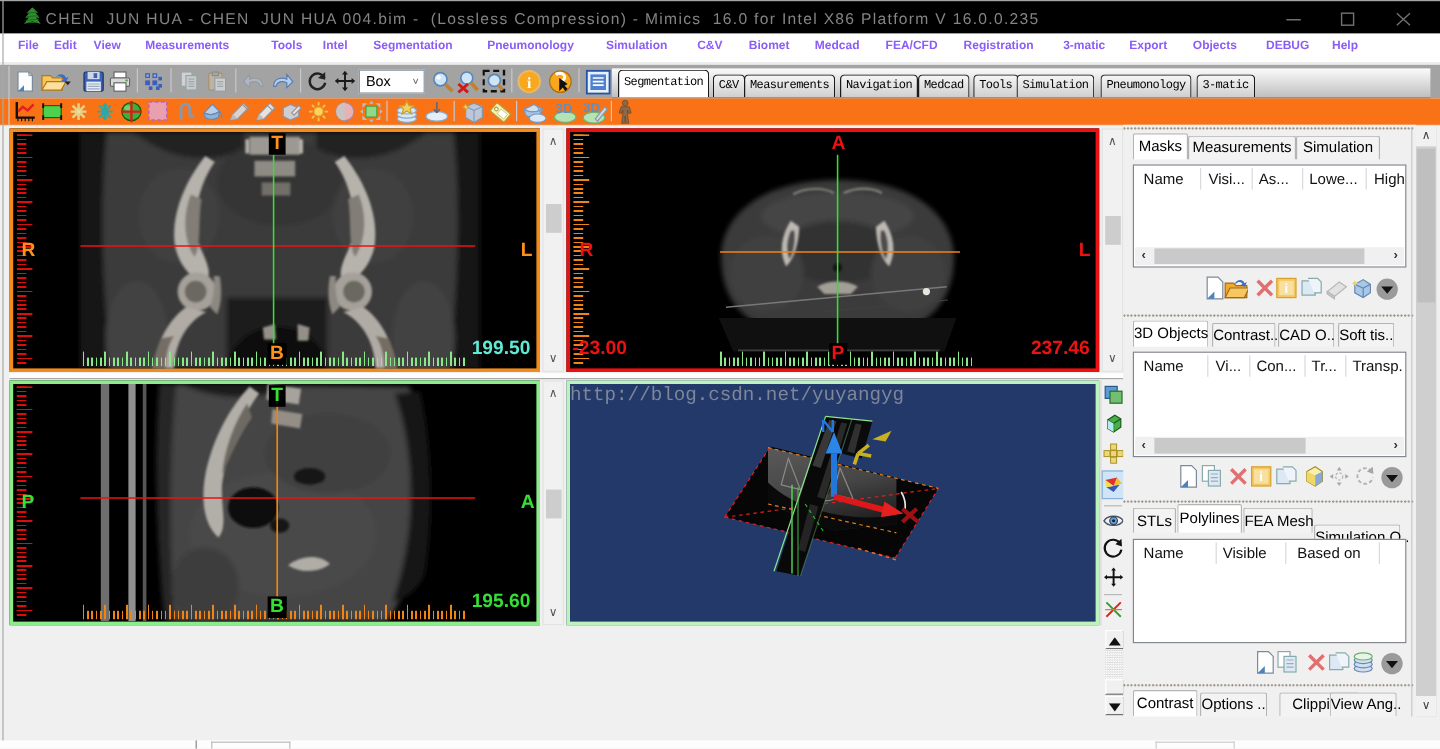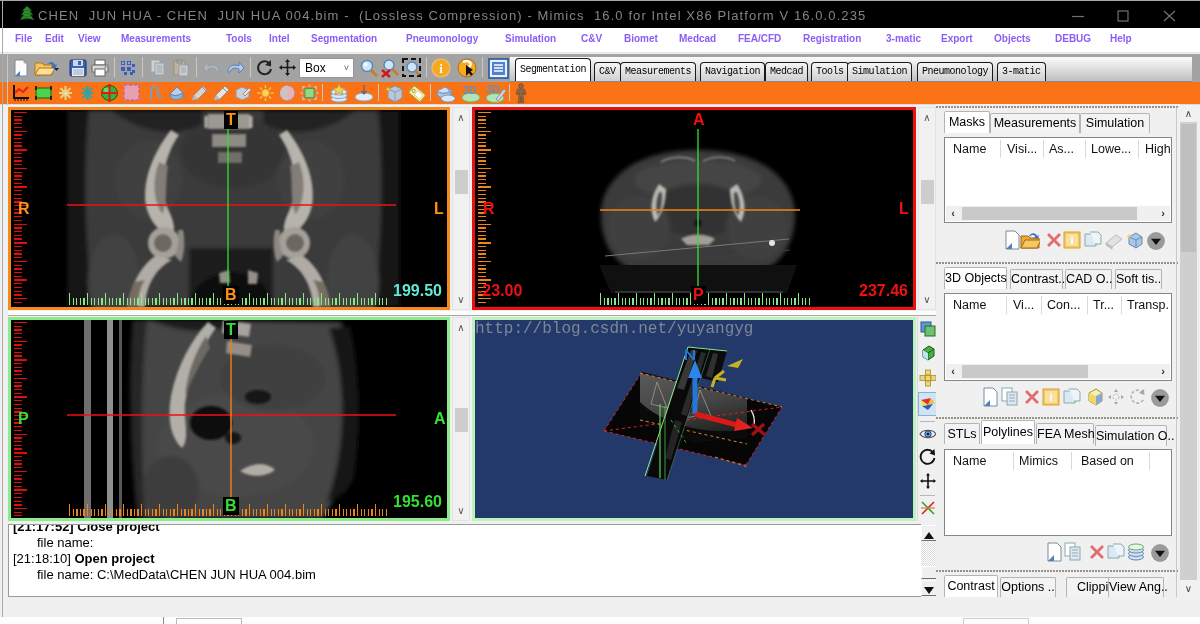--- a/index.html
+++ b/index.html
@@ -596,26 +596,20 @@
   <div class="vthumb" style="top:72px; height:24px;"></div>
   <div class="chev" style="bottom:4px">∨</div>
 </div>
 <div class="vscroll" style="left:452px; top:317px; height:204px;">
   <div class="chev" style="top:4px">∧</div>
   <div class="vthumb" style="top:90px; height:24px;"></div>
   <div class="chev" style="bottom:4px">∨</div>
 </div>
 <div id="tools4"></div>
 
-<div id="log">
-  <div style="position:absolute; left:4px; top:-6px; font-weight:bold;">[21:17:52] Close project</div>
-  <div style="position:absolute; left:28px; top:10px;">file name:</div>
-  <div style="position:absolute; left:4px; top:26px;">[21:18:10] <b>Open project</b></div>
-  <div style="position:absolute; left:28px; top:42px;">file name: C:\MedData\CHEN JUN HUA 004.bim</div>
-</div>
 <div id="logsb">
   <div style="position:absolute;left:0;top:1px;width:16px;height:16px;background:#f0f0f0;border:1px solid #888;border-color:#fff #707070 #707070 #fff;text-align:center;"><svg width="10" height="8" style="margin-top:4px">
           <polygon points="5,0 10,7 0,7" fill="#111"></polygon>
         </svg></div>
   <div style="position:absolute;left:0;top:17px;width:16px;height:39px;background:repeating-conic-gradient(#fff 0 25%, #dcdcdc 0 50%) 0 0/2px 2px;"></div>
   <div style="position:absolute;left:0;top:42px;width:16px;height:13px;background:#f0f0f0;border:1px solid;border-color:#fff #707070 #707070 #fff;"></div>
   <div style="position:absolute;left:0;bottom:1px;width:16px;height:16px;background:#f0f0f0;border:1px solid;border-color:#fff #707070 #707070 #fff;text-align:center;"><svg width="10" height="8" style="margin-top:4px">
           <polygon points="5,7 10,0 0,0" fill="#111"></polygon>
         </svg></div>
 </div>
@@ -738,24 +732,24 @@
     <svg class="micon" style="left:214px;top:3px" width="15" height="15" viewBox="0 0 18 18">
           <circle cx="9" cy="9" r="8" fill="#9a9a9a"></circle>
           <polygon points="4.5,7 13.5,7 9,12.5" fill="#111"></polygon>
         </svg>
   </div>
 
   <div class="dotsep" style="left:0; top:313px; width:242px;"></div>
   <div class="ptab" style="left:8px; top:319px; width:36px; height:21px; line-height:20px;">STLs</div>
   <div class="ptab act" style="left:45px; top:316px; width:54px; height:24px; line-height:23px;">Polylines</div>
   <div class="ptab" style="left:100px; top:319px; width:58px; height:21px; line-height:20px;">FEA Mesh</div>
-  <div class="ptab" style="left:159px; top:321px; width:72px; height:21px; line-height:20px;">Simulation O..</div>
+  <div class="ptab" style="left:159px; top:333px; width:72px; height:21px; line-height:20px;">Simulation O..</div>
   <div class="ptable" style="left:8px; top:345px; width:228px; height:87px;">
     <span class="phead" style="left:8px; top:4px;">Name</span>
-    <span class="phead" style="left:74px; top:4px;">Mimics</span>
+    <span class="phead" style="left:74px; top:4px;">Visible</span>
     <span class="phead" style="left:136px; top:4px;">Based on</span>
     <div class="pcol" style="left:68px"></div>
     <div class="pcol" style="left:126px"></div>
     <div class="pcol" style="left:204px"></div>
   </div>
   <div style="position:absolute; left:0px; top:436px; width:242px; height:26px;">
     <svg class="micon" style="left:108px;top:2px" width="17" height="17" viewBox="0 0 20 20">
           <path d="M4 1 h9 l4 4 v14 h-13 z" fill="#fff" stroke="#7a8a9a"></path>
           <path d="M4 19 L10 13 v6 z" fill="#4f81bd"></path>
         </svg>

